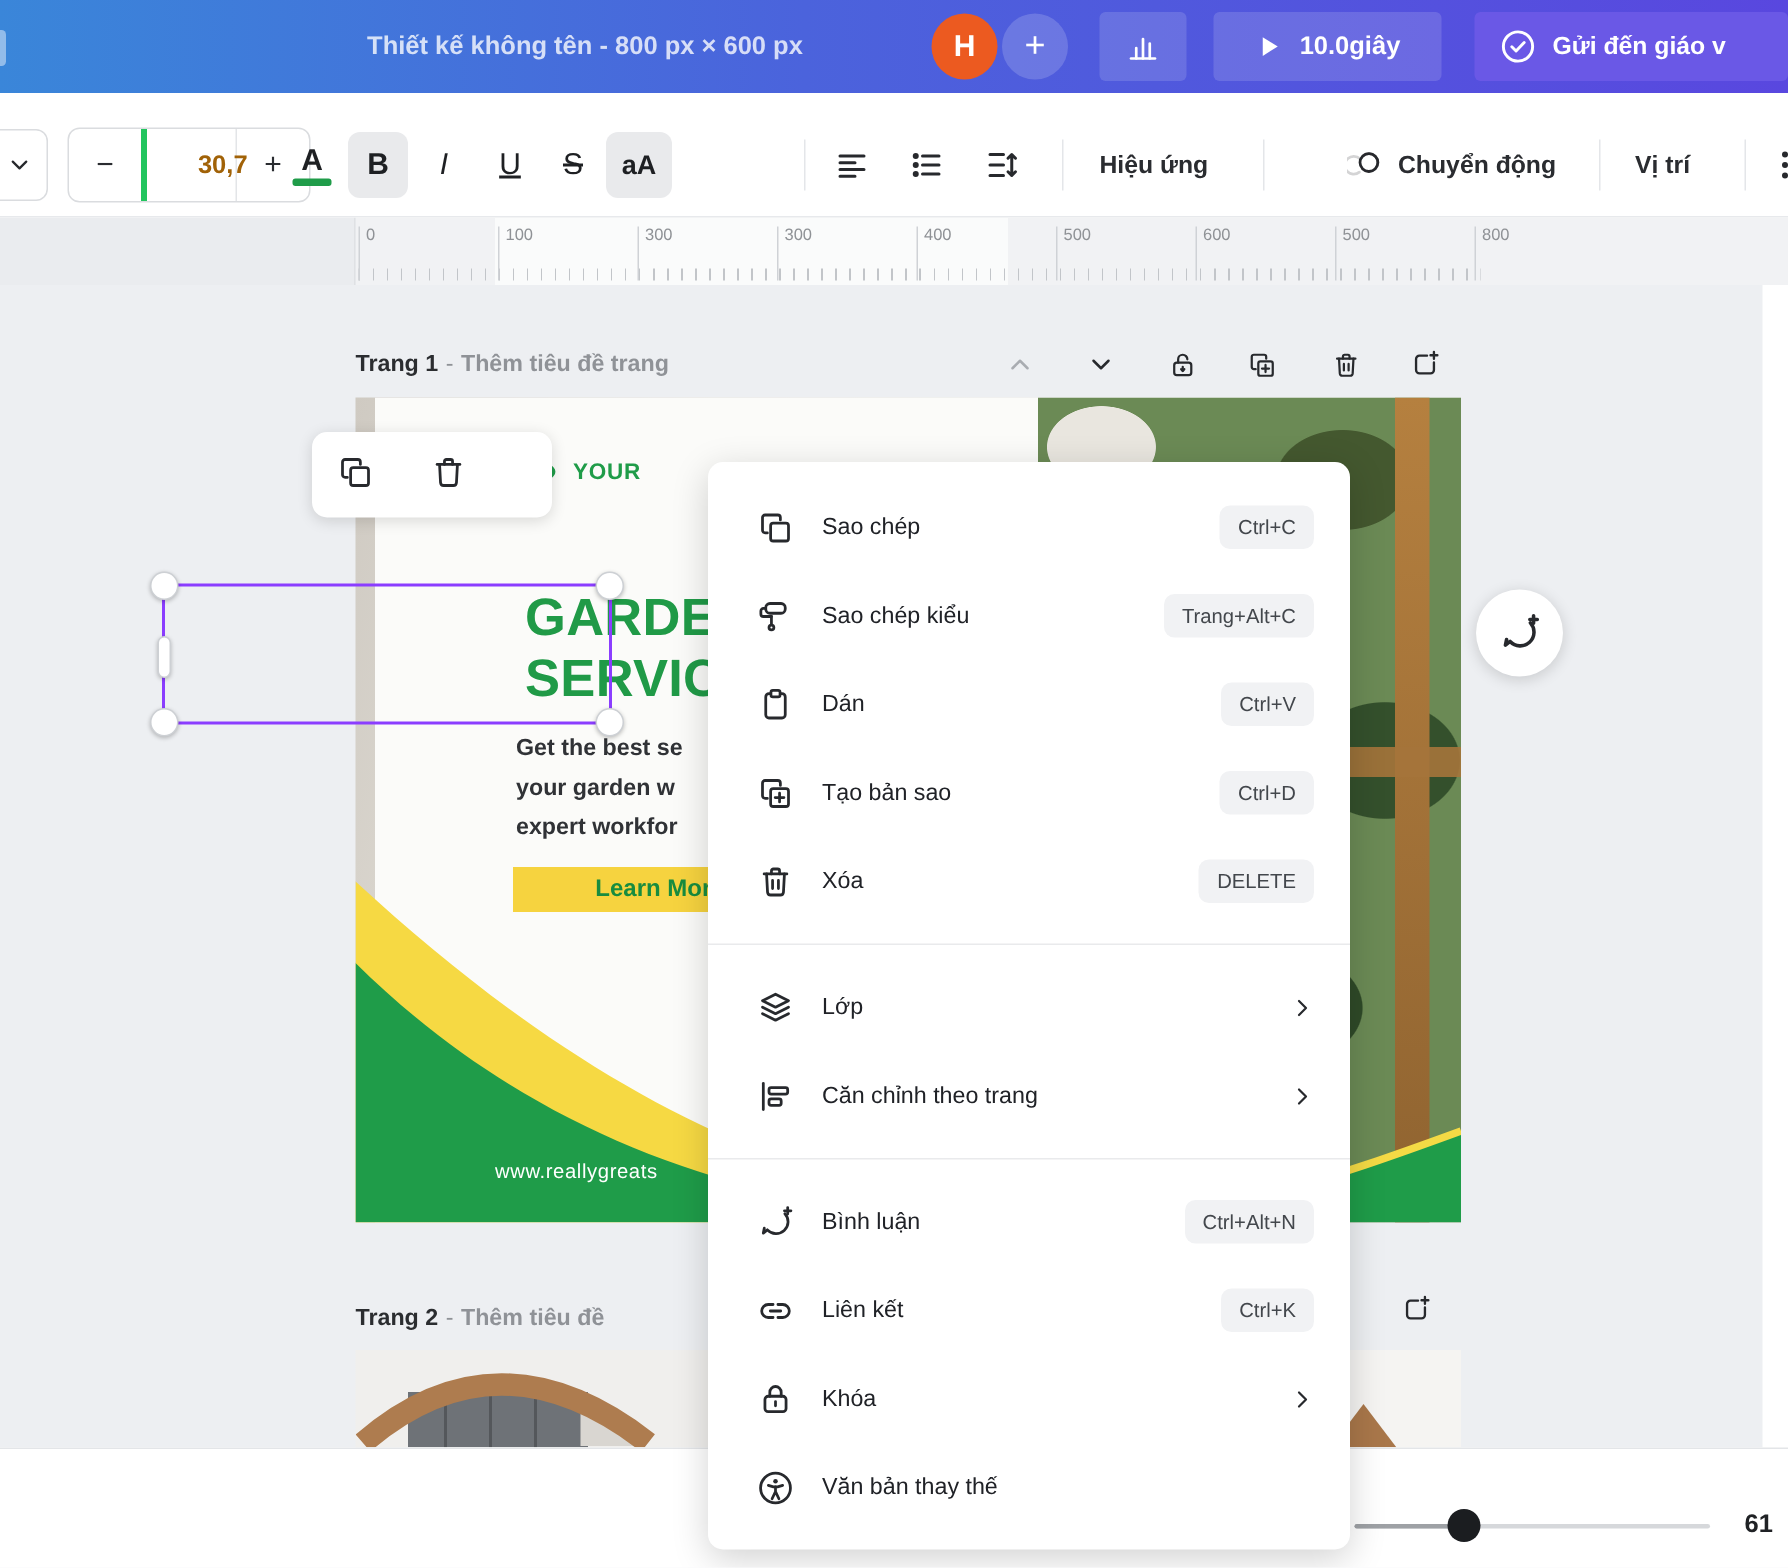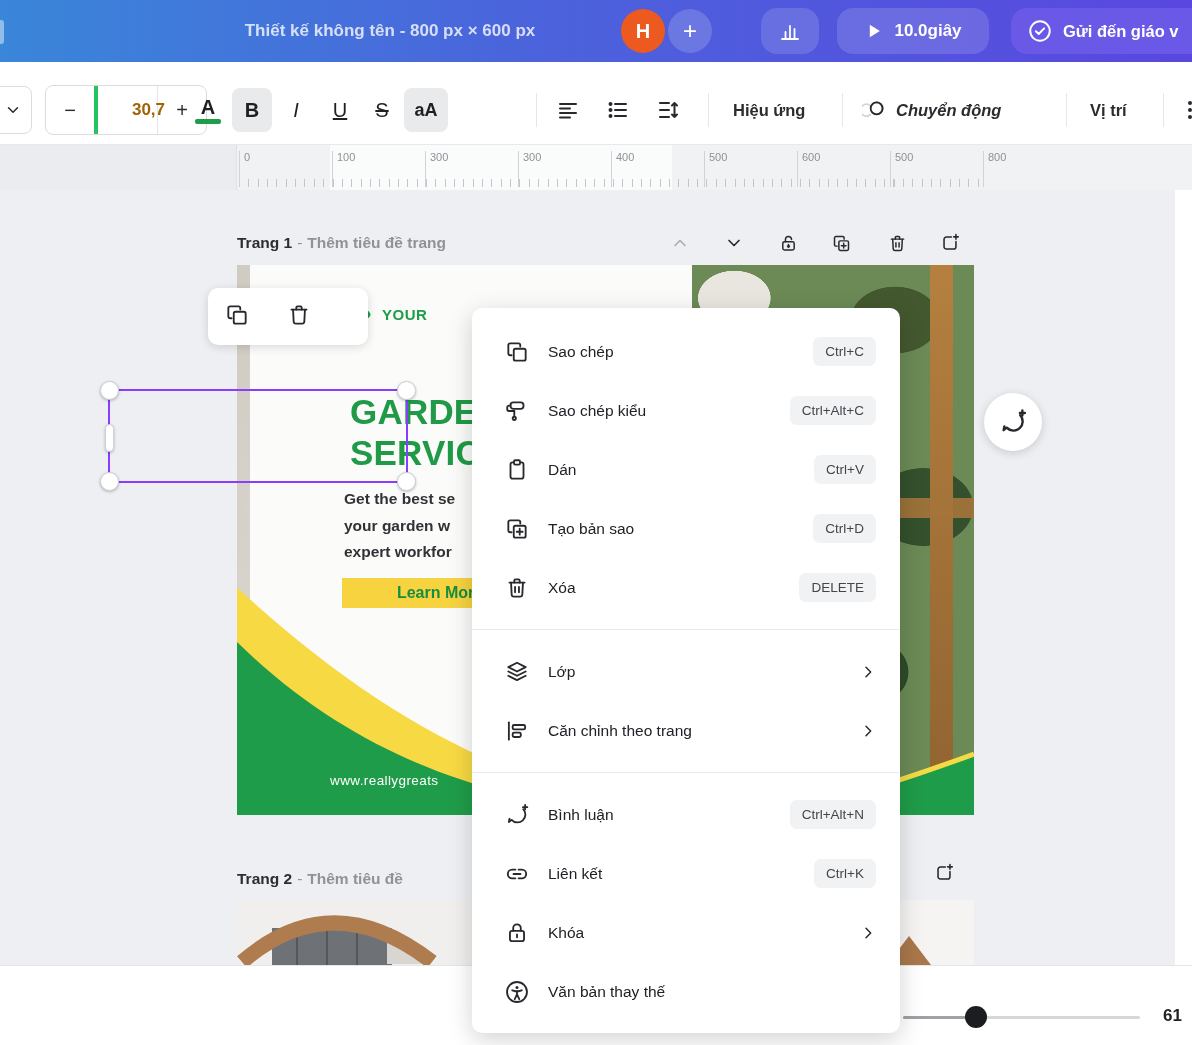--- a/index.html
+++ b/index.html
@@ -11,22 +11,22 @@
   
   #topbar { left:0; top:0; width:1192px; height:62px;
     background:linear-gradient(90deg,#3a86d9 0%,#4b63dc 45%,#5947df 100%); z-index:6; }
   #topbar .edge-notch { left:0; top:20px; width:4px; height:24px; background:rgba(255,255,255,.45); border-radius:0 3px 3px 0; }
   #doc-title { left:150px; top:0; width:480px; height:62px; display:flex; align-items:center; justify-content:center;
     color:rgba(255,255,255,.78); font-size:17px; font-weight:700; }
   .tb-circle { top:9px; width:44px; height:44px; border-radius:50%; display:flex; align-items:center; justify-content:center;
     color:#fff; font-weight:700; }
   #avatar { left:621px; background:#ec5a20; font-size:20px; }
   #add-member { left:668px; background:rgba(255,255,255,.17); font-size:24px; font-weight:400; cursor:pointer; }
-  .tb-btn { top:8px; height:46px; border-radius:16px; background:rgba(255,255,255,.14); display:flex; align-items:center;
-    justify-content:center; color:#fff; cursor:pointer;margin-left:28px; }
+  .tb-btn { top:8px; height:46px; border-radius:4px; background:rgba(255,255,255,.14); display:flex; align-items:center;
+    justify-content:center; color:#fff; cursor:pointer; }
   #btn-stats { left:733px; width:58px; }
   #btn-play { left:809px; width:152px; gap:10px; font-size:17px; font-weight:700; }
   #btn-send { left:983px; width:209px; background:#6a58e6; gap:10px; font-size:16.5px; font-weight:700; justify-content:flex-start; padding-left:16px; }
 
   
   #toolbar { left:0; top:62px; width:1192px; height:83px; background:#fff; border-bottom:1px solid #e7e9ec; z-index:5; }
   .tool-frag { left:-16px; top:24px; width:48px; height:48px; border:1px solid #dadcdf; border-radius:8px;
     display:flex; align-items:center; justify-content:flex-end; padding-right:9px; cursor:pointer; }
   #stepper { left:45px; top:23px; width:162px; height:50px; border:1px solid #dadcdf; border-radius:8px; display:flex; }
   #stepper > div { display:flex; align-items:center; justify-content:center; height:100%; cursor:pointer; }
@@ -319,21 +319,21 @@
       <svg class="ic" width="24" height="24" viewBox="0 0 24 24" style="stroke-width:2">
           <path d="M4 5h9M4 12h9M4 19h9"></path>
           <path d="M18.5 5v14M16 7.5L18.5 5 21 7.5M16 16.5l2.5 2.5L21 16.5"></path>
         </svg>
     </div>
     <span class="vdiv abs" style="left:708px;"></span>
     <div class="tool-label abs" style="left:733px;">
       <span>Hiệu ứng</span>
     </div>
     <span class="vdiv abs" style="left:842px;"></span>
-    <div class="tool-label abs" style="left:862px;font-style:italic;">
+    <div class="tool-label abs" style="left:898px;">
       <svg class="ic" width="26" height="26" viewBox="0 0 24 24">
           <circle cx="13.5" cy="10.5" r="5.5"></circle>
           <path d="M9.6 14.4a5.5 5.5 0 1 0 .4-8.2" opacity=".45"></path>
           <path d="M7.6 16.4a5.5 5.5 0 1 1 .4-8.2" opacity=".2"></path>
         </svg>
       <span>Chuyển động</span>
     </div>
     <span class="vdiv abs" style="left:1066px;"></span>
     <div class="tool-label abs" style="left:1090px;">
       <span>Vị trí</span>
@@ -390,21 +390,21 @@
       <span class="kbd">Ctrl+C</span>
     </div>
     <div class="mi">
       <svg class="ic" width="26" height="26" viewBox="0 0 24 24">
           <rect x="6" y="4" width="12" height="6" rx="2.6"></rect>
           <path d="M6 7H4.6A1.6 1.6 0 0 0 3 8.6v1.8A1.6 1.6 0 0 0 4.6 12H9.5"></path>
           <path d="M9.5 12v4.2"></path>
           <circle cx="9.5" cy="18.8" r="1.5"></circle>
         </svg>
       <span class="lab">Sao chép kiểu</span>
-      <span class="kbd">Ctrl+Alt+C</span>
+      <span class="kbd">Trang+Alt+C</span>
     </div>
     <div class="mi">
       <svg class="ic" width="26" height="26" viewBox="0 0 24 24">
           <rect x="6" y="5" width="12" height="15" rx="2"></rect>
           <rect x="9.2" y="3" width="5.6" height="4" rx="1.2" fill="#fff"></rect>
         </svg>
       <span class="lab">Dán</span>
       <span class="kbd">Ctrl+V</span>
     </div>
     <div class="mi">

